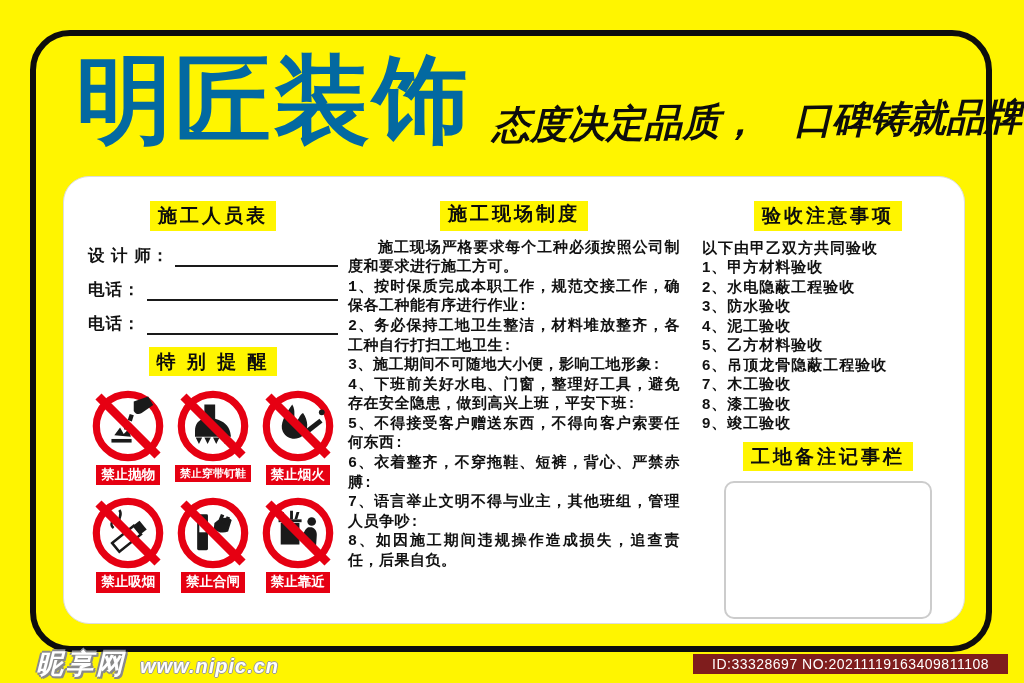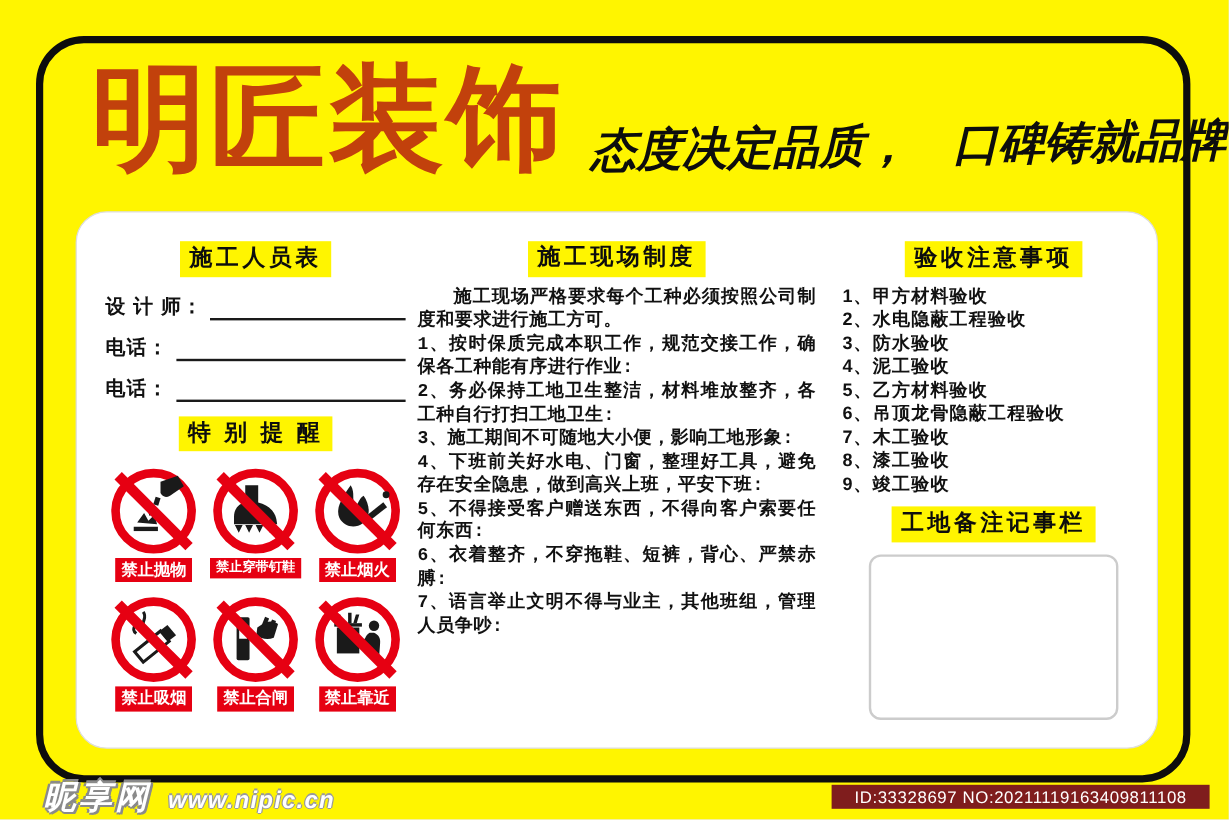--- a/index.html
+++ b/index.html
@@ -1,21 +1,21 @@
 <!DOCTYPE html>
 <html><head>
 <meta charset="utf-8">
 <style>
   html,body{margin:0;padding:0;background:#e8e8e8;}
   .board{position:relative;width:1024px;height:683px;background:#FFF500;overflow:hidden;
          font-family:"Liberation Sans","DejaVu Sans",sans-serif;color:#111;}
   .frame{position:absolute;left:30px;top:30px;width:950px;height:610px;
          border:6px solid #0d0d0d;border-radius:40px;}
   .brand-title{position:absolute;left:76px;top:50px;font-size:96px;line-height:1.05;
-         font-weight:900;color:#c2410c;letter-spacing:3px;white-space:nowrap;}
+         font-weight:900;color:#0369a1;letter-spacing:3px;white-space:nowrap;}
   .slogan{position:absolute;left:492px;top:96px;display:flex;gap:36px;white-space:nowrap;
          font-family:"DejaVu Serif","Liberation Serif",serif;font-style:italic;font-weight:bold;
          font-size:38px;color:#0d0d0d;transform:rotate(-1deg);}
   .panel{position:absolute;left:63px;top:176px;width:900px;height:446px;background:#fff;
          border-radius:26px;border:1px solid #ddd;}
   .col{position:absolute;top:24px;}
   .col-left{left:24px;width:250px;}
   .col-mid{left:284px;width:332px;font-family:Liberation Mono, monospace;}
   .col-right{left:638px;width:252px;}
   .badge-wrap{text-align:center;}
@@ -182,26 +182,28 @@
       <div class="badge-wrap"><span class="badge">施工现场制度</span></div>
       <div class="rules-text">
         <p class="rules-intro">施工现场严格要求每个工种必须按照公司制度和要求进行施工方可。</p>
         <p>1、按时保质完成本职工作，规范交接工作，确保各工种能有序进行作业:</p>
         <p>2、务必保持工地卫生整洁，材料堆放整齐，各工种自行打扫工地卫生:</p>
         <p>3、施工期间不可随地大小便，影响工地形象:</p>
         <p>4、下班前关好水电、门窗，整理好工具，避免存在安全隐患，做到高兴上班，平安下班:</p>
         <p>5、不得接受客户赠送东西，不得向客户索要任何东西:</p>
         <p>6、衣着整齐，不穿拖鞋、短裤，背心、严禁赤膊:</p>
         <p>7、语言举止文明不得与业主，其他班组，管理人员争吵:</p>
+        <p>8、如因施工期间违规操作造成损失，追查责任，后果自负。</p>
       </div>
     </div>
 
     <div class="col col-right">
       <div class="badge-wrap"><span class="badge">验收注意事项</span></div>
       <div class="accept-list">
+        <div>以下由甲乙双方共同验收</div>
         <div>1、甲方材料验收</div>
         <div>2、水电隐蔽工程验收</div>
         <div>3、防水验收</div>
         <div>4、泥工验收</div>
         <div>5、乙方材料验收</div>
         <div>6、吊顶龙骨隐蔽工程验收</div>
         <div>7、木工验收</div>
         <div>8、漆工验收</div>
         <div>9、竣工验收</div>
       </div>

